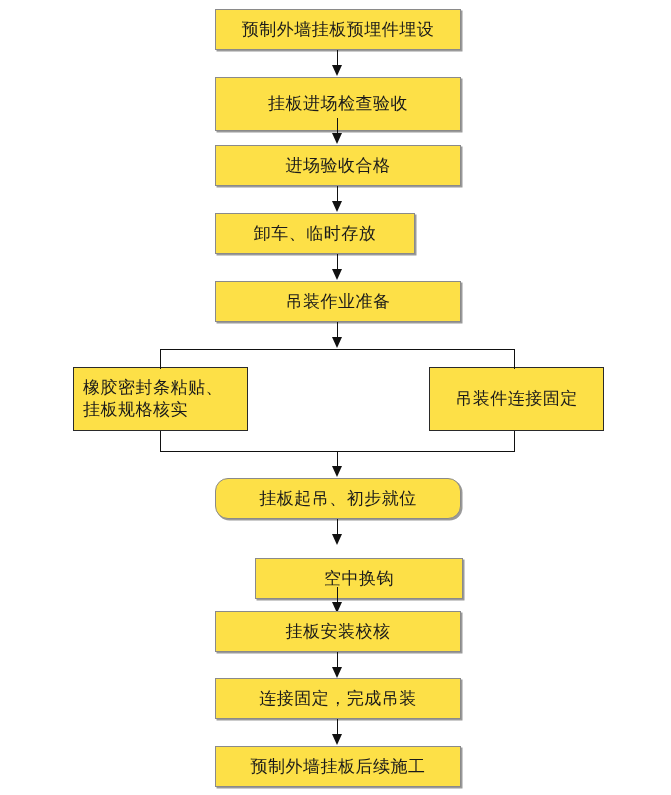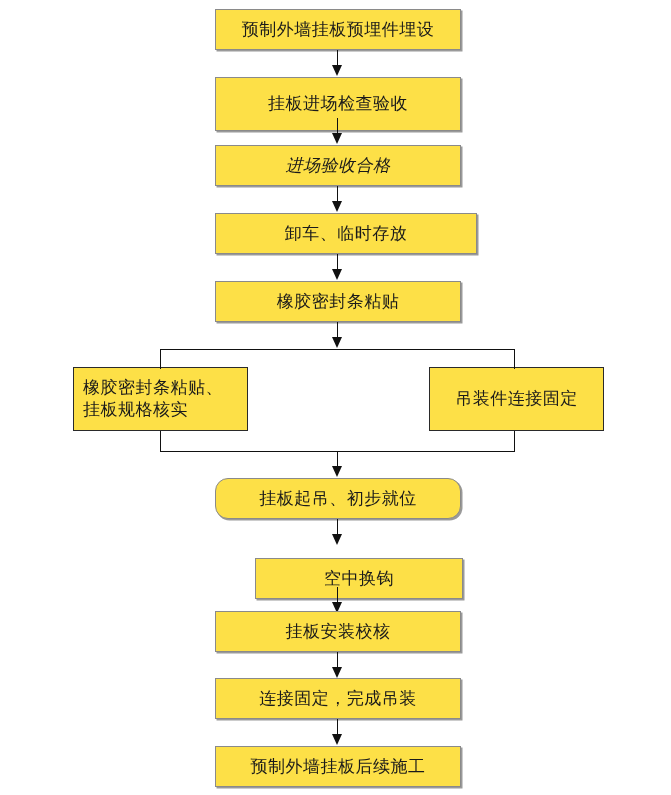--- a/index.html
+++ b/index.html
@@ -71,29 +71,29 @@
 <div id="flowchart">
 
   <div class="node" style="left:215px; top:9px; width:246px; height:41px;">预制外墙挂板预埋件埋设</div>
   <div class="vline" style="left:337px; top:50px; height:17px;"></div>
   <div class="arrowhead" style="left:332px; top:65px;"></div>
 
   <div class="node" style="left:215px; top:77px; width:246px; height:54px;">挂板进场检查验收</div>
   <div class="vline" style="left:337px; top:118px; height:17px;"></div>
   <div class="arrowhead" style="left:332px; top:133px;"></div>
 
-  <div class="node" style="left:215px; top:145px; width:246px; height:41px;font-style:italic;">进场验收合格</div>
+  <div class="node" style="left:215px; top:145px; width:246px; height:41px;">进场验收合格</div>
   <div class="vline" style="left:337px; top:186px; height:17px;"></div>
   <div class="arrowhead" style="left:332px; top:201px;"></div>
 
-  <div class="node" style="left:215px; top:213px; width:262px; height:41px;">卸车、临时存放</div>
+  <div class="node" style="left:215px; top:213px; width:200px; height:41px;">卸车、临时存放</div>
   <div class="vline" style="left:337px; top:254px; height:17px;"></div>
   <div class="arrowhead" style="left:332px; top:269px;"></div>
 
-  <div class="node" style="left:215px; top:281px; width:246px; height:41px;">橡胶密封条粘贴</div>
+  <div class="node" style="left:215px; top:281px; width:246px; height:41px;">吊装作业准备</div>
 
   <div class="vline" style="left:337px; top:322px; height:19px;"></div>
   <div class="arrowhead" style="left:332px; top:337px;"></div>
 
   <div class="hline" style="left:160px; top:349px; width:355px;"></div>
   <div class="vline" style="left:160px; top:349px; height:19px;"></div>
   <div class="vline" style="left:514px; top:349px; height:19px;"></div>
 
   <div class="node branch branch-right" style="left:429px; top:367px; width:175px; height:64px;">吊装件连接固定</div>
 

